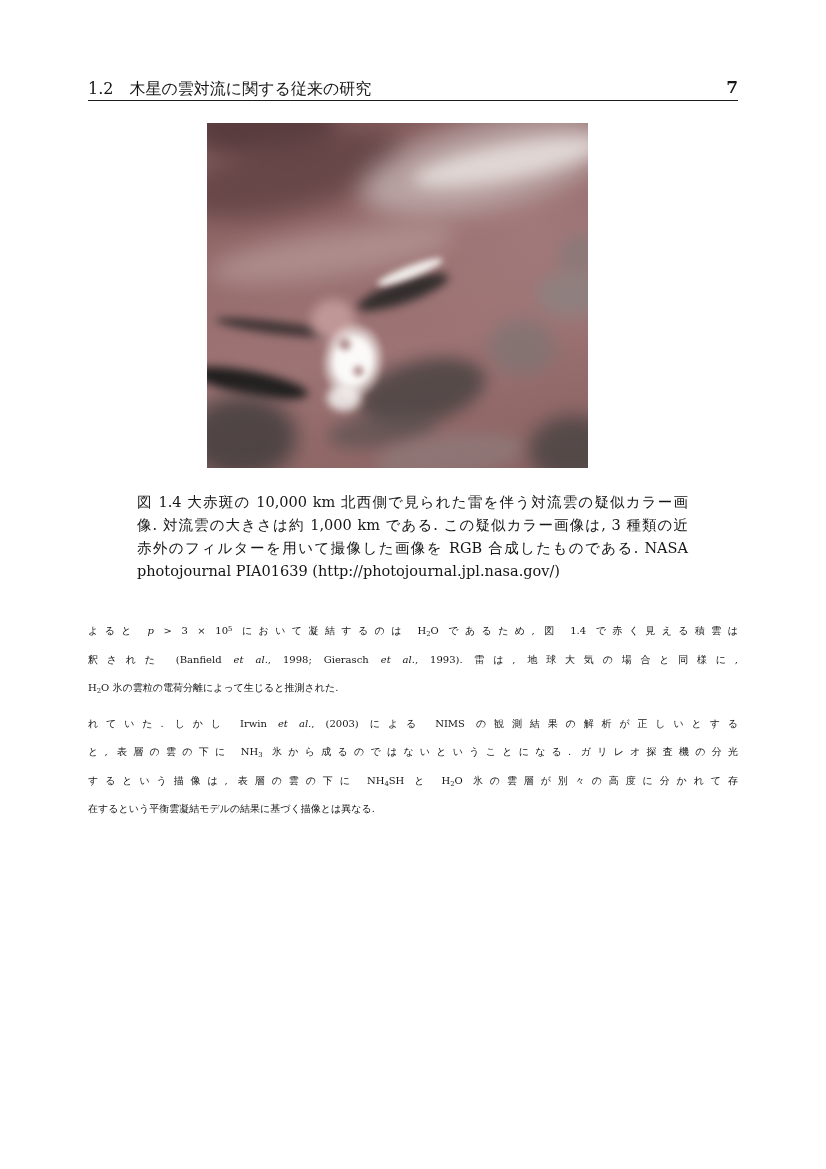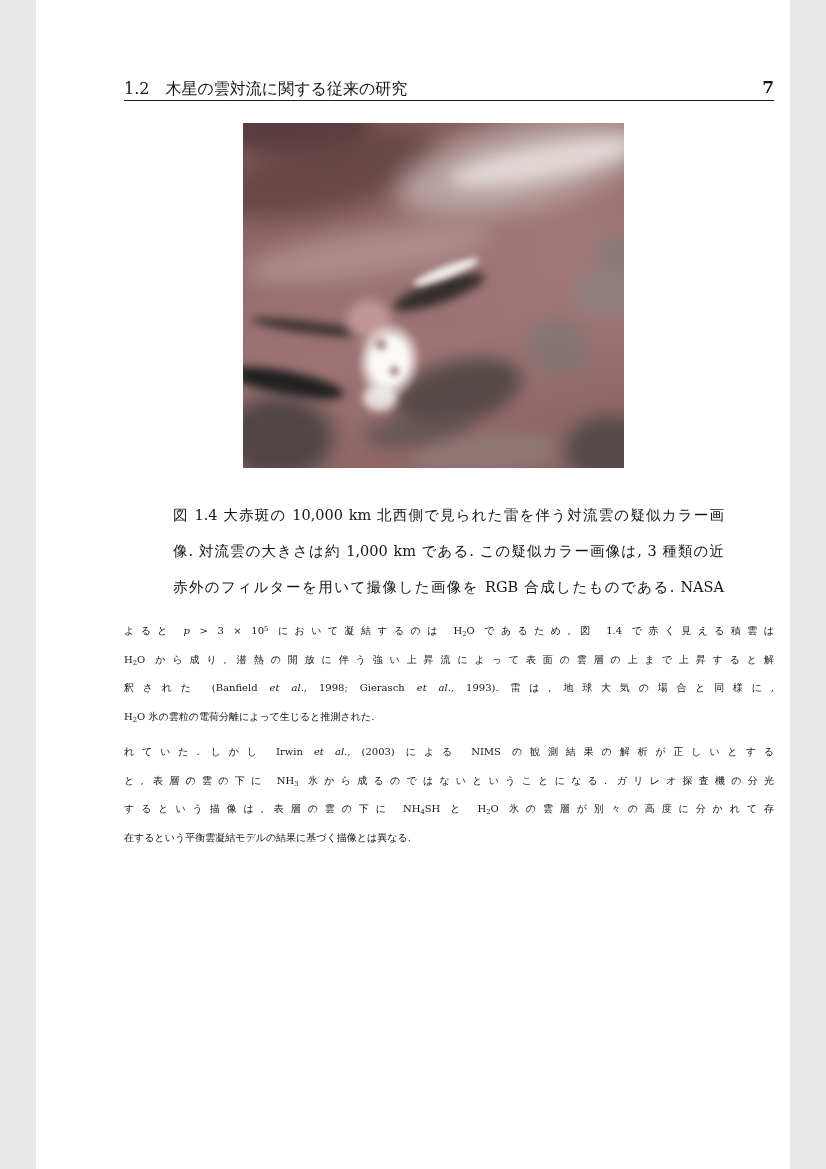--- a/index.html
+++ b/index.html
@@ -1,17 +1,17 @@
 <!DOCTYPE html>
 <html lang="ja"><head>
 <meta charset="utf-8">
 <style>
   html,body{margin:0;padding:0;background:#e8e8e8;}
   .page{
-    position:relative;width:754px;height:1169px;background:#ffffff;
+    position:relative;width:826px;height:1169px;background:#ffffff;
     font-family:"DejaVu Serif","Liberation Serif",serif;color:#151515;
     overflow:hidden;margin:0 auto;
   }
   
   .running-head{position:absolute;left:88px;top:79px;width:650px;height:20px;font-size:16px;}
   .sec-num{display:inline-block;margin-right:16px;}
   .pageno{position:absolute;right:0;top:-2px;font-weight:bold;font-size:17px;}
   .head-rule{position:absolute;left:88px;top:100px;width:650px;height:1.4px;background:#1c1c1c;}
   
   .fig-image{
@@ -43,21 +43,21 @@
   .f-dark-belowwhite{left:150px;top:238px;width:130px;height:62px;background:#4b4443;opacity:.85;filter:blur(8px);transform:rotate(-14deg);}
   .f-dark-belowwhite2{left:120px;top:290px;width:110px;height:34px;background:#5a5150;opacity:.7;filter:blur(8px);transform:rotate(-8deg);}
   .f-black-streak-left{left:-16px;top:248px;width:118px;height:24px;background:#211f1f;filter:blur(5px);transform:rotate(11deg);}
   .f-dark-bottomleft{left:-20px;top:272px;width:110px;height:84px;background:#443e3e;opacity:.85;filter:blur(10px);}
   .f-gray-bottomcenter{left:168px;top:312px;width:150px;height:40px;background:#8e8381;opacity:.55;filter:blur(8px);transform:rotate(-6deg);}
   .f-dark-bottomright{left:322px;top:292px;width:90px;height:70px;background:#4c4544;opacity:.85;filter:blur(9px);}
   .f-gray-right-edge{left:352px;top:112px;width:46px;height:40px;background:#837a78;opacity:.7;filter:blur(8px);}
   
   .caption{position:absolute;left:137px;top:491px;width:551px;font-size:14.5px;}
   .cap-line{height:23px;line-height:23px;white-space:nowrap;}
-  .cap-line.j{white-space:normal;text-align:justify;text-align-last:justify;margin-top:13px;}
+  .cap-line.j{white-space:normal;text-align:justify;text-align-last:justify;}
   
   .bodytext{position:absolute;left:88px;top:617px;width:650px;font-size:10px;}
   .para{margin:0;}
   .para + .para{margin-top:7px;}
   .bline{height:28.5px;line-height:28.5px;}
   .bline.j{text-align:justify;text-align-last:justify;}
   sub{font-size:68%;vertical-align:-0.25em;line-height:0;}
   sup{font-size:68%;vertical-align:0.45em;line-height:0;}
   i{font-style:italic;}
 </style>
@@ -92,26 +92,26 @@
     <div class="fx f-white-tail"></div>
     <div class="fx f-white-cluster"></div>
     <div class="fx f-gray-bottomcenter"></div>
     <div class="fx f-dark-bottomright"></div>
   </div>
 
   <div class="caption">
     <div class="cap-line j">図 1.4  大赤斑の 10,000 km 北西側で見られた雷を伴う対流雲の疑似カラー画</div>
     <div class="cap-line j">像. 対流雲の大きさは約 1,000 km である. この疑似カラー画像は, 3 種類の近</div>
     <div class="cap-line j">赤外のフィルターを用いて撮像した画像を RGB 合成したものである.  NASA</div>
+    <div class="cap-line">photojournal PIA01639 (http://photojournal.jpl.nasa.gov/)</div>
   </div>
 
   <div class="bodytext">
     <div class="para">
       <div class="bline j"><span>よると </span><i>p</i><span> &gt; 3 × 10</span><sup>5</sup><span> において凝結するのは H</span><sub>2</sub><span>O であるため, 図 1.4 で赤く見える積雲は</span></div>
-      <div class="bline j"><span>H</span><sub>2</sub><span>O から成り, 潜熱の開放に伴う強い上昇流によって表面の雲層の上まで上昇すると解</span></div>
       <div class="bline j"><span>釈された (Banfield </span><i>et al.</i><span>, 1998; Gierasch </span><i>et al.</i><span>, 1993). 雷は, 地球大気の場合と同様に,</span></div>
       <div class="bline"><span>H</span><sub>2</sub><span>O 氷の雲粒の電荷分離によって生じると推測された.</span></div>
     </div>
     <div class="para">
       <div class="bline j"><span>れていた. しかし Irwin </span><i>et al.</i><span>, (2003) による NIMS の観測結果の解析が正しいとする</span></div>
       <div class="bline j"><span>と, 表層の雲の下に NH</span><sub>3</sub><span> 氷から成るのではないということになる. ガリレオ探査機の分光</span></div>
       <div class="bline j"><span>するという描像は, 表層の雲の下に NH</span><sub>4</sub><span>SH と H</span><sub>2</sub><span>O 氷の雲層が別々の高度に分かれて存</span></div>
       <div class="bline"><span>在するという平衡雲凝結モデルの結果に基づく描像とは異なる.</span></div>
     </div>
   </div>

